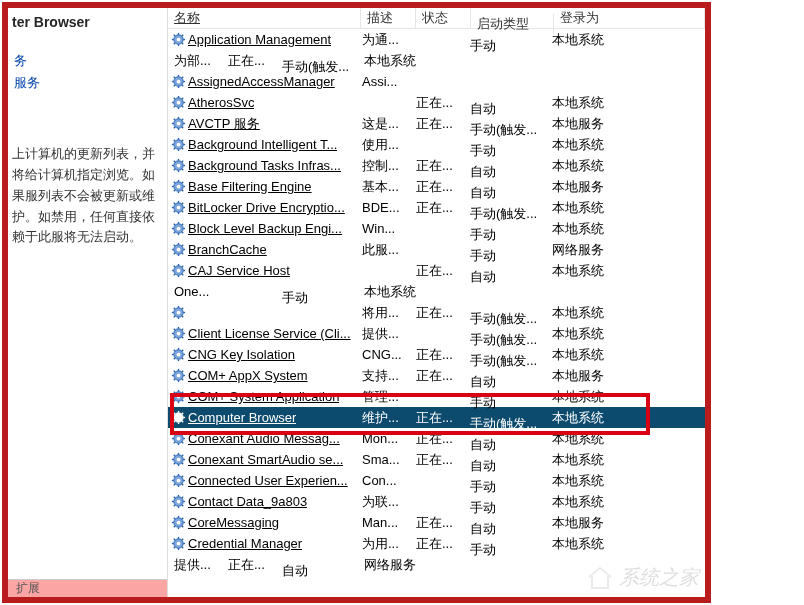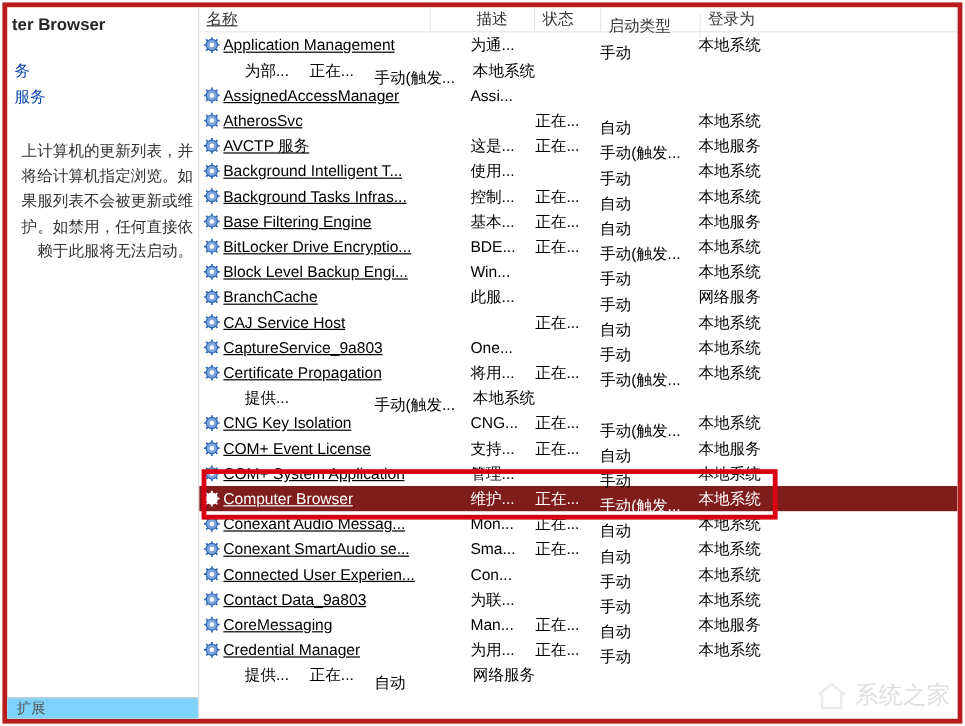--- a/index.html
+++ b/index.html
@@ -8,23 +8,23 @@
     background: #fff;
     font-family: "Microsoft YaHei", "Segoe UI", Tahoma, sans-serif;
     font-size: 13px;
     color: #000;
     width: 804px;
     height: 605px;
     overflow: hidden;
     position: relative;
   }
   .window {
-    border: 4px solid #b91c1c;
+    border: 6px solid #b91c1c;
     box-sizing: border-box;
-    width: 800px;
+    width: 709px;
     height: 601px;
     margin: 2px;
     position: relative;
     overflow: hidden;
     background: #fff;
   }
   .sidebar {
     position: absolute;
     left: 0;
     top: 0;
@@ -40,26 +40,25 @@
     color: #262626;
     font-size: 14px;
     padding-bottom: 20px;
   }
   .sidebar .links{
     color:#0645ad;
     line-height:1.7;
     padding-left:2px;
   }
   .sidebar .desc {
-    margin-top: 24px;
+    margin-top: 50px;
     line-height: 1.6;
     color: #333;
     font-size: 13px;
     word-break: break-all;
-    text-align: right;
   }
   .main {
     position: absolute;
     left: 160px;
     right: 0;
     top: 0;
     bottom: 0;
     overflow: hidden;
   }
   .header, .row {
@@ -80,21 +79,21 @@
     display: flex;
     align-items: center;
     padding-left: 6px;
     overflow:hidden;
   }
   .row {
     font-size: 13px;
     color: #000;
   }
   .col-name { width: 186px; flex: 0 0 186px; text-decoration: underline; }
-  .col-desc { width: 48px; flex: 0 0 48px; margin-left: 32px; }
+  .col-desc { width: 48px; flex: 0 0 48px; }
   .col-status { width: 48px; flex: 0 0 48px; }
   .col-start { width: 76px; flex: 0 0 76px; margin-top: 12px; }
   .col-logon { flex: 1; }
   .col {
     overflow: hidden;
     text-overflow: ellipsis;
     padding-left: 6px;
   }
   .row .col-name{ padding-left:2px; }
   .icon-gear {
@@ -102,51 +101,52 @@
     height: 16px;
     flex: 0 0 16px;
     margin-right: 2px;
     display: inline-flex;
     align-items: center;
     justify-content: center;
   }
   .namecell{display:flex;align-items:center;overflow:hidden;}
   .namecell span.txt{overflow:hidden;text-overflow:ellipsis;white-space:nowrap;}
   .row.selected {
-    background: #7f1d1d;
+    background: #0c4a6e;
     color: #fff;
   }
   .highlight-box {
     position:absolute;
     border:4px solid #d80012;
     pointer-events:none;
     box-sizing:border-box;
   }
   
   .watermark{
     position:absolute;
     right:6px; bottom:6px;
     color:#bfbfbf;
     font-size:20px;
+    font-style:italic;
     opacity:.5;
     pointer-events:none;
     display:flex; align-items:center; gap:4px;
   }
   .watermark svg{opacity:.6;}
   .tabstrip{
     position:absolute;
     left:0; bottom:0;
     height:18px;
     border-top:1px solid #ccc;
     width:100%;
     font-size:12px;
     color:#555;
     padding-left:8px;
     box-sizing:border-box;
-    background:#7dd3fc;
+    background:#fca5a5;
   }
 </style>
 </head>
 <body>
 
 <div class="window">
 
   <div class="sidebar">
     <div class="title">ter Browser</div>
     <div class="links">
@@ -463,41 +463,20 @@
               </span>
               <span class="txt">CAJ Service Host</span>
             </div>
           </div>
           <div class="col col-desc"></div>
           <div class="col col-status">正在...</div>
           <div class="col col-start">自动</div>
           <div class="col col-logon">本地系统</div>
         </div>
         <div class="row">
-          <div class="col col-name">
-            <div class="namecell">
-              <span class="icon-gear">
-                <svg width="15" height="15" viewBox="0 0 16 16">
-    <circle cx="8" cy="8" r="5" fill="#7fa6da" stroke="#2965b5" stroke-width="1"></circle>
-    <circle cx="8" cy="8" r="2" fill="#fff"></circle>
-    <g stroke="#2965b5" stroke-width="1.5">
-      <line x1="8" y1="1" x2="8" y2="3"></line>
-                    <line x1="8" y1="13" x2="8" y2="15"></line>
-      <line x1="1" y1="8" x2="3" y2="8"></line>
-                    <line x1="13" y1="8" x2="15" y2="8"></line>
-      <line x1="3" y1="3" x2="4.5" y2="4.5"></line>
-                    <line x1="11.5" y1="11.5" x2="13" y2="13"></line>
-      <line x1="3" y1="13" x2="4.5" y2="11.5"></line>
-                    <line x1="11.5" y1="4.5" x2="13" y2="3"></line>
-    </g>
-                </svg>
-              </span>
-              <span class="txt">CaptureService_9a803</span>
-            </div>
-          </div>
           <div class="col col-desc">One...</div>
           <div class="col col-status"></div>
           <div class="col col-start">手动</div>
           <div class="col col-logon">本地系统</div>
         </div>
         <div class="row">
           <div class="col col-name">
             <div class="namecell">
               <span class="icon-gear">
                 <svg width="15" height="15" viewBox="0 0 16 16">
@@ -508,29 +487,49 @@
                     <line x1="8" y1="13" x2="8" y2="15"></line>
       <line x1="1" y1="8" x2="3" y2="8"></line>
                     <line x1="13" y1="8" x2="15" y2="8"></line>
       <line x1="3" y1="3" x2="4.5" y2="4.5"></line>
                     <line x1="11.5" y1="11.5" x2="13" y2="13"></line>
       <line x1="3" y1="13" x2="4.5" y2="11.5"></line>
                     <line x1="11.5" y1="4.5" x2="13" y2="3"></line>
     </g>
                 </svg>
               </span>
-              <span class="txt">Certificate Propagation</span>
             </div>
           </div>
           <div class="col col-desc">将用...</div>
           <div class="col col-status">正在...</div>
           <div class="col col-start">手动(触发...</div>
           <div class="col col-logon">本地系统</div>
         </div>
         <div class="row">
+          <div class="col col-name">
+            <div class="namecell">
+              <span class="icon-gear">
+                <svg width="15" height="15" viewBox="0 0 16 16">
+    <circle cx="8" cy="8" r="5" fill="#7fa6da" stroke="#2965b5" stroke-width="1"></circle>
+    <circle cx="8" cy="8" r="2" fill="#fff"></circle>
+    <g stroke="#2965b5" stroke-width="1.5">
+      <line x1="8" y1="1" x2="8" y2="3"></line>
+                    <line x1="8" y1="13" x2="8" y2="15"></line>
+      <line x1="1" y1="8" x2="3" y2="8"></line>
+                    <line x1="13" y1="8" x2="15" y2="8"></line>
+      <line x1="3" y1="3" x2="4.5" y2="4.5"></line>
+                    <line x1="11.5" y1="11.5" x2="13" y2="13"></line>
+      <line x1="3" y1="13" x2="4.5" y2="11.5"></line>
+                    <line x1="11.5" y1="4.5" x2="13" y2="3"></line>
+    </g>
+                </svg>
+              </span>
+              <span class="txt">Client License Service (Cli...</span>
+            </div>
+          </div>
           <div class="col col-desc">提供...</div>
           <div class="col col-status"></div>
           <div class="col col-start">手动(触发...</div>
           <div class="col col-logon">本地系统</div>
         </div>
         <div class="row">
           <div class="col col-name">
             <div class="namecell">
               <span class="icon-gear">
                 <svg width="15" height="15" viewBox="0 0 16 16">
@@ -568,21 +567,21 @@
                     <line x1="8" y1="13" x2="8" y2="15"></line>
       <line x1="1" y1="8" x2="3" y2="8"></line>
                     <line x1="13" y1="8" x2="15" y2="8"></line>
       <line x1="3" y1="3" x2="4.5" y2="4.5"></line>
                     <line x1="11.5" y1="11.5" x2="13" y2="13"></line>
       <line x1="3" y1="13" x2="4.5" y2="11.5"></line>
                     <line x1="11.5" y1="4.5" x2="13" y2="3"></line>
     </g>
                 </svg>
               </span>
-              <span class="txt">COM+ Event License</span>
+              <span class="txt">COM+ AppX System</span>
             </div>
           </div>
           <div class="col col-desc">支持...</div>
           <div class="col col-status">正在...</div>
           <div class="col col-start">自动</div>
           <div class="col col-logon">本地服务</div>
         </div>
         <div class="row">
           <div class="col col-name">
             <div class="namecell">

